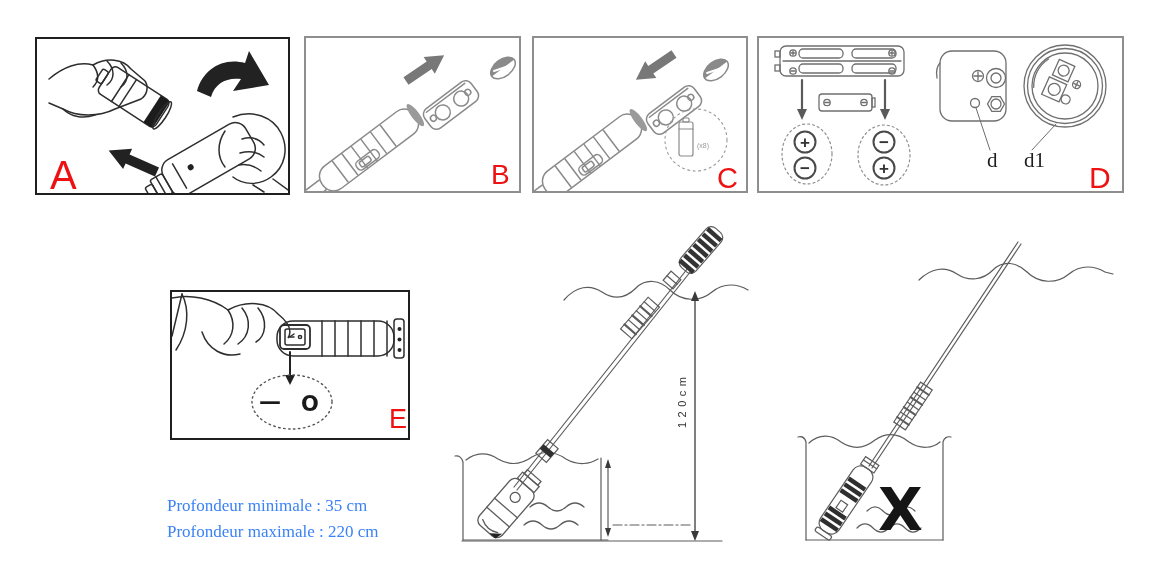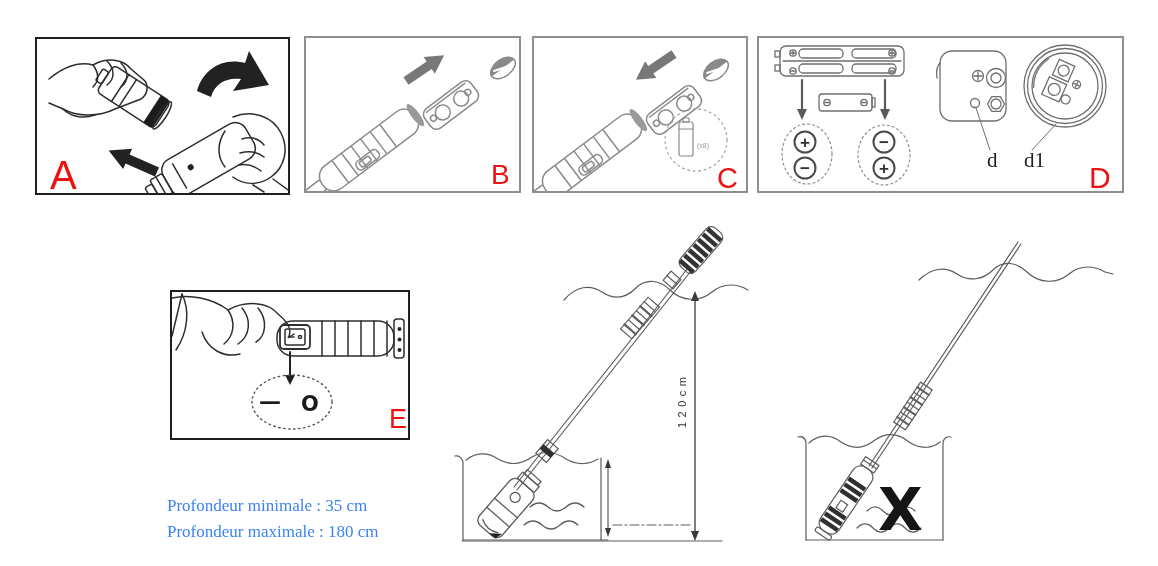--- a/index.html
+++ b/index.html
@@ -422,16 +422,16 @@
         <line x1="18" y1="-7" x2="18" y2="7" stroke-width="2"></line>
       </g>
 
       <path d="M124,52 C136,40 150,38 162,46 C174,54 188,52 198,42 C208,32 222,34 232,44 C244,56 262,56 274,46 C286,36 300,38 310,44 L318,46"></path>
     </g>
     <text x="83" y="302" font-size="58" font-weight="bold" fill="#151515" font-family="DejaVu Sans, sans-serif">X</text>
   </svg>
 
   <div id="captions">
     <div>Profondeur minimale : 35 cm</div>
-    <div>Profondeur maximale : 180 cm</div>
+    <div>Profondeur maximale : 220 cm</div>
   </div>
 
 </div>
 
 </body></html>

